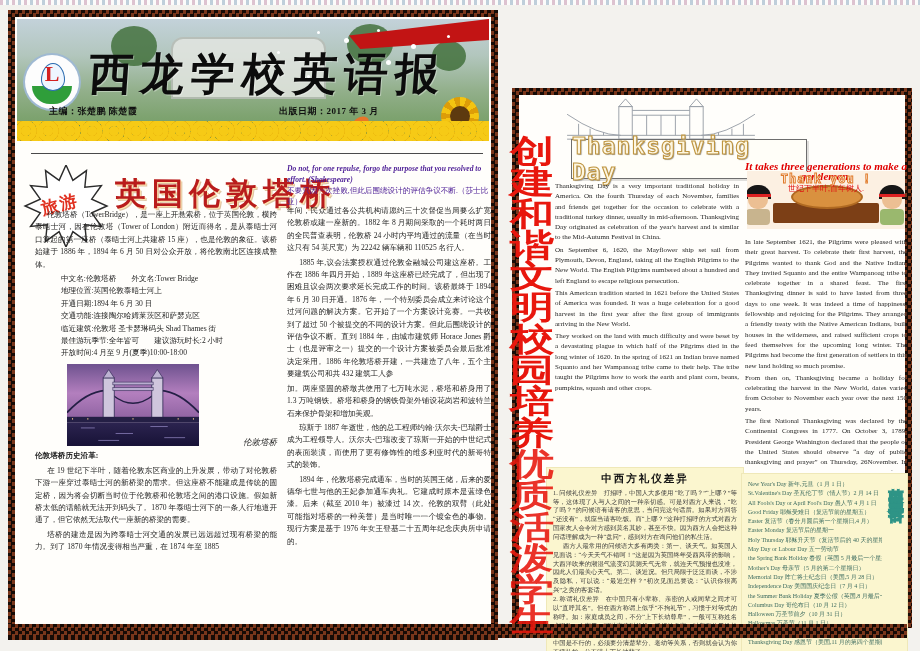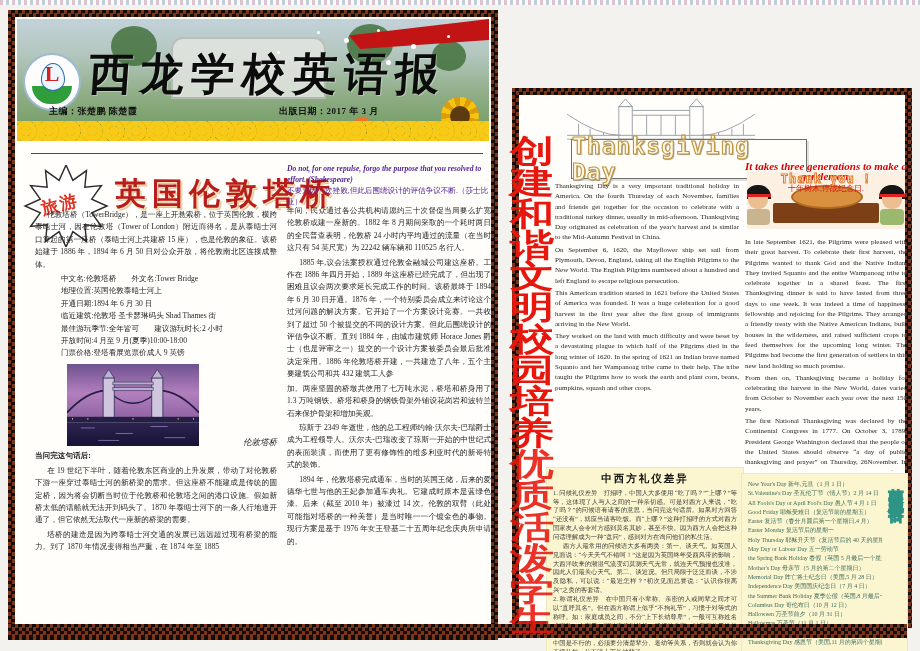--- a/index.html
+++ b/index.html
@@ -160,24 +160,24 @@
         <div class="en">Do not, for one repulse, forgo the purpose that you resolved to effort. (Shakespeare)</div>
         <div class="zh">不要只因一次挫败,但此后围绕设计的评估争议不断.（莎士比亚）</div>
       </div>
 
       <div class="colL" id="lp-col1">
         <p class="indent">伦敦塔桥（TowerBridge），是一座上开悬索桥，位于英国伦敦，横跨泰晤士河，因在伦敦塔（Tower of London）附近而得名，是从泰晤士河口算起的第一座桥（泰晤士河上共建桥 15 座），也是伦敦的象征。该桥始建于 1886 年，1894 年 6 月 50 日对公众开放，将伦敦南北区连接成整体。</p>
         <div id="lp-info">
           <div>中文名:伦敦塔桥　　外文名:Tower Bridge</div>
           <div>地理位置:英国伦敦泰晤士河上</div>
           <div>开通日期:1894 年 6 月 30 日</div>
+          <div>交通功能:连接陶尔哈姆莱茨区和萨瑟克区</div>
           <div>临近建筑:伦敦塔 圣卡瑟琳码头 Shad Thames 街</div>
           <div>最佳游玩季节:全年皆可　　建议游玩时长:2 小时</div>
           <div>开放时间:4 月至 9 月(夏季)10:00-18:00</div>
-          <div>门票价格:登塔看展览票价成人 9 英镑</div>
         </div>
 
         <svg id="lp-photo" viewBox="0 0 190 118">
           <defs>
             <linearGradient id="skyg" x1="0" y1="0" x2="0" y2="1">
               <stop offset="0" stop-color="#6e528f"></stop>
                 <stop offset=".5" stop-color="#b37fbe"></stop>
                 <stop offset="1" stop-color="#8a5f9e"></stop>
             </linearGradient>
             <linearGradient id="waterg" x1="0" y1="0" x2="0" y2="1">
@@ -206,30 +206,30 @@
           </g>
           <g stroke="#9e92cf" stroke-width="1.2" opacity=".8">
             <line x1="20" y1="92" x2="40" y2="92"></line>
               <line x1="70" y1="100" x2="95" y2="100"></line>
             <line x1="120" y1="90" x2="145" y2="90"></line>
               <line x1="45" y1="110" x2="75" y2="110"></line>
             <line x1="140" y1="106" x2="170" y2="106"></line>
           </g>
         </svg>
         <div id="lp-photo-caption">伦敦塔桥</div>
-        <div id="lp-history-heading">当问完这句话后:</div>
+        <div id="lp-history-heading">伦敦塔桥历史沿革:</div>
         <p class="indent">在 19 世纪下半叶，随着伦敦东区商业的上升发展，带动了对伦敦桥下游一座穿过泰晤士河的新桥梁的需求。但这座桥不能建成是传统的固定桥，因为将会切断当时位于伦敦桥和伦敦塔之间的港口设施。假如新桥太低的话船就无法开到码头了。1870 年泰晤士河下的一条人行地道开通了，但它依然无法取代一座新的桥梁的需要。</p>
         <p class="indent">塔桥的建造是因为跨泰晤士河交通的发展已远远超过现有桥梁的能力。到了 1870 年情况变得相当严重，在 1874 年至 1885</p>
       </div>
 
       <div class="colL" id="lp-col2">
         <p>年间，民众通过各公共机构请愿约三十次督促当局要么扩宽伦敦桥或建一座新的。1882 年 8 月期间采取的一个耗时两日的全民普查表明，伦敦桥 24 小时内平均通过的流量（在当时这只有 54 英尺宽）为 22242 辆车辆和 110525 名行人。</p>
         <p class="indent">1885 年,议会法案授权通过伦敦金融城公司建这座桥。工作在 1886 年四月开始，1889 年这座桥已经完成了，但出现了困难且议会两次要求延长完成工作的时间。该桥最终于 1894 年 6 月 30 日开通。1876 年，一个特别委员会成立来讨论这个过河问题的解决方案。它开始了一个方案设计竞赛。一共收到了超过 50 个被提交的不同的设计方案。但此后围绕设计的评估争议不断。直到 1884 年，由城市建筑师 Horace Jones 爵士（也是评审之一）提交的一个设计方案被委员会最后批准决定采用。1886 年伦敦塔桥开建，一共建造了八年，五个主要建筑公司和共 432 建筑工人参</p>
         <p>加。两座坚固的桥墩共使用了七万吨水泥，桥塔和桥身用了 1.3 万吨钢铁。桥塔和桥身的钢铁骨架外铺设花岗岩和波特兰石来保护骨架和增加美观。</p>
-        <p class="indent">琼斯于 2349 年逝世，他的总工程师约翰·沃尔夫-巴瑞爵士成为工程领导人。沃尔夫-巴瑞改变了琼斯一开始的中世纪式的表面装潢，而使用了更有修饰性的维多利亚时代的新哥特式的装饰。</p>
+        <p class="indent">琼斯于 1887 年逝世，他的总工程师约翰·沃尔夫-巴瑞爵士成为工程领导人。沃尔夫-巴瑞改变了琼斯一开始的中世纪式的表面装潢，而使用了更有修饰性的维多利亚时代的新哥特式的装饰。</p>
         <p class="indent">1894 年，伦敦塔桥完成通车，当时的英国王储，后来的爱德华七世与他的王妃参加通车典礼。它建成时原本是蓝绿色漆。后来（截至 2010 年）被漆过 14 次。伦敦的双臂（此处可能指对塔桥的一种美誉）是当时唯一一个镀金色的事物。现行方案是基于 1976 年女王登基二十五周年纪念庆典所申请的。</p>
       </div>
     </div>
   </div>
 
   <div id="page-right" class="page pattern">
     <div class="inner">
 
       <svg id="sketch" viewBox="0 0 200 48">
         <g stroke="#9aa0a8" stroke-width="1" fill="none">
@@ -256,21 +256,21 @@
       </svg>
 
       <div id="rp-title-box">
         <span id="rp-title">Thanksgiving Day</span>
       </div>
 
       <div id="rp-quote">It takes three generations to make a gentleman.</div>
 
       <div id="cartoon">
         <div id="thankyou">Thank you !</div>
-        <div id="cartoon-caption">十年树木,停战纪念日.</div>
+        <div id="cartoon-caption">世纪下半叶,百年树人.</div>
         <div class="table-slab"></div>
         <div class="turkey"></div>
         <div class="figure" id="fig-left">
           <div class="hair"></div>
           <div class="band"></div>
           <div class="face"></div>
           <div class="body"></div>
         </div>
         <div class="figure" id="fig-right">
           <div class="hair"></div>

